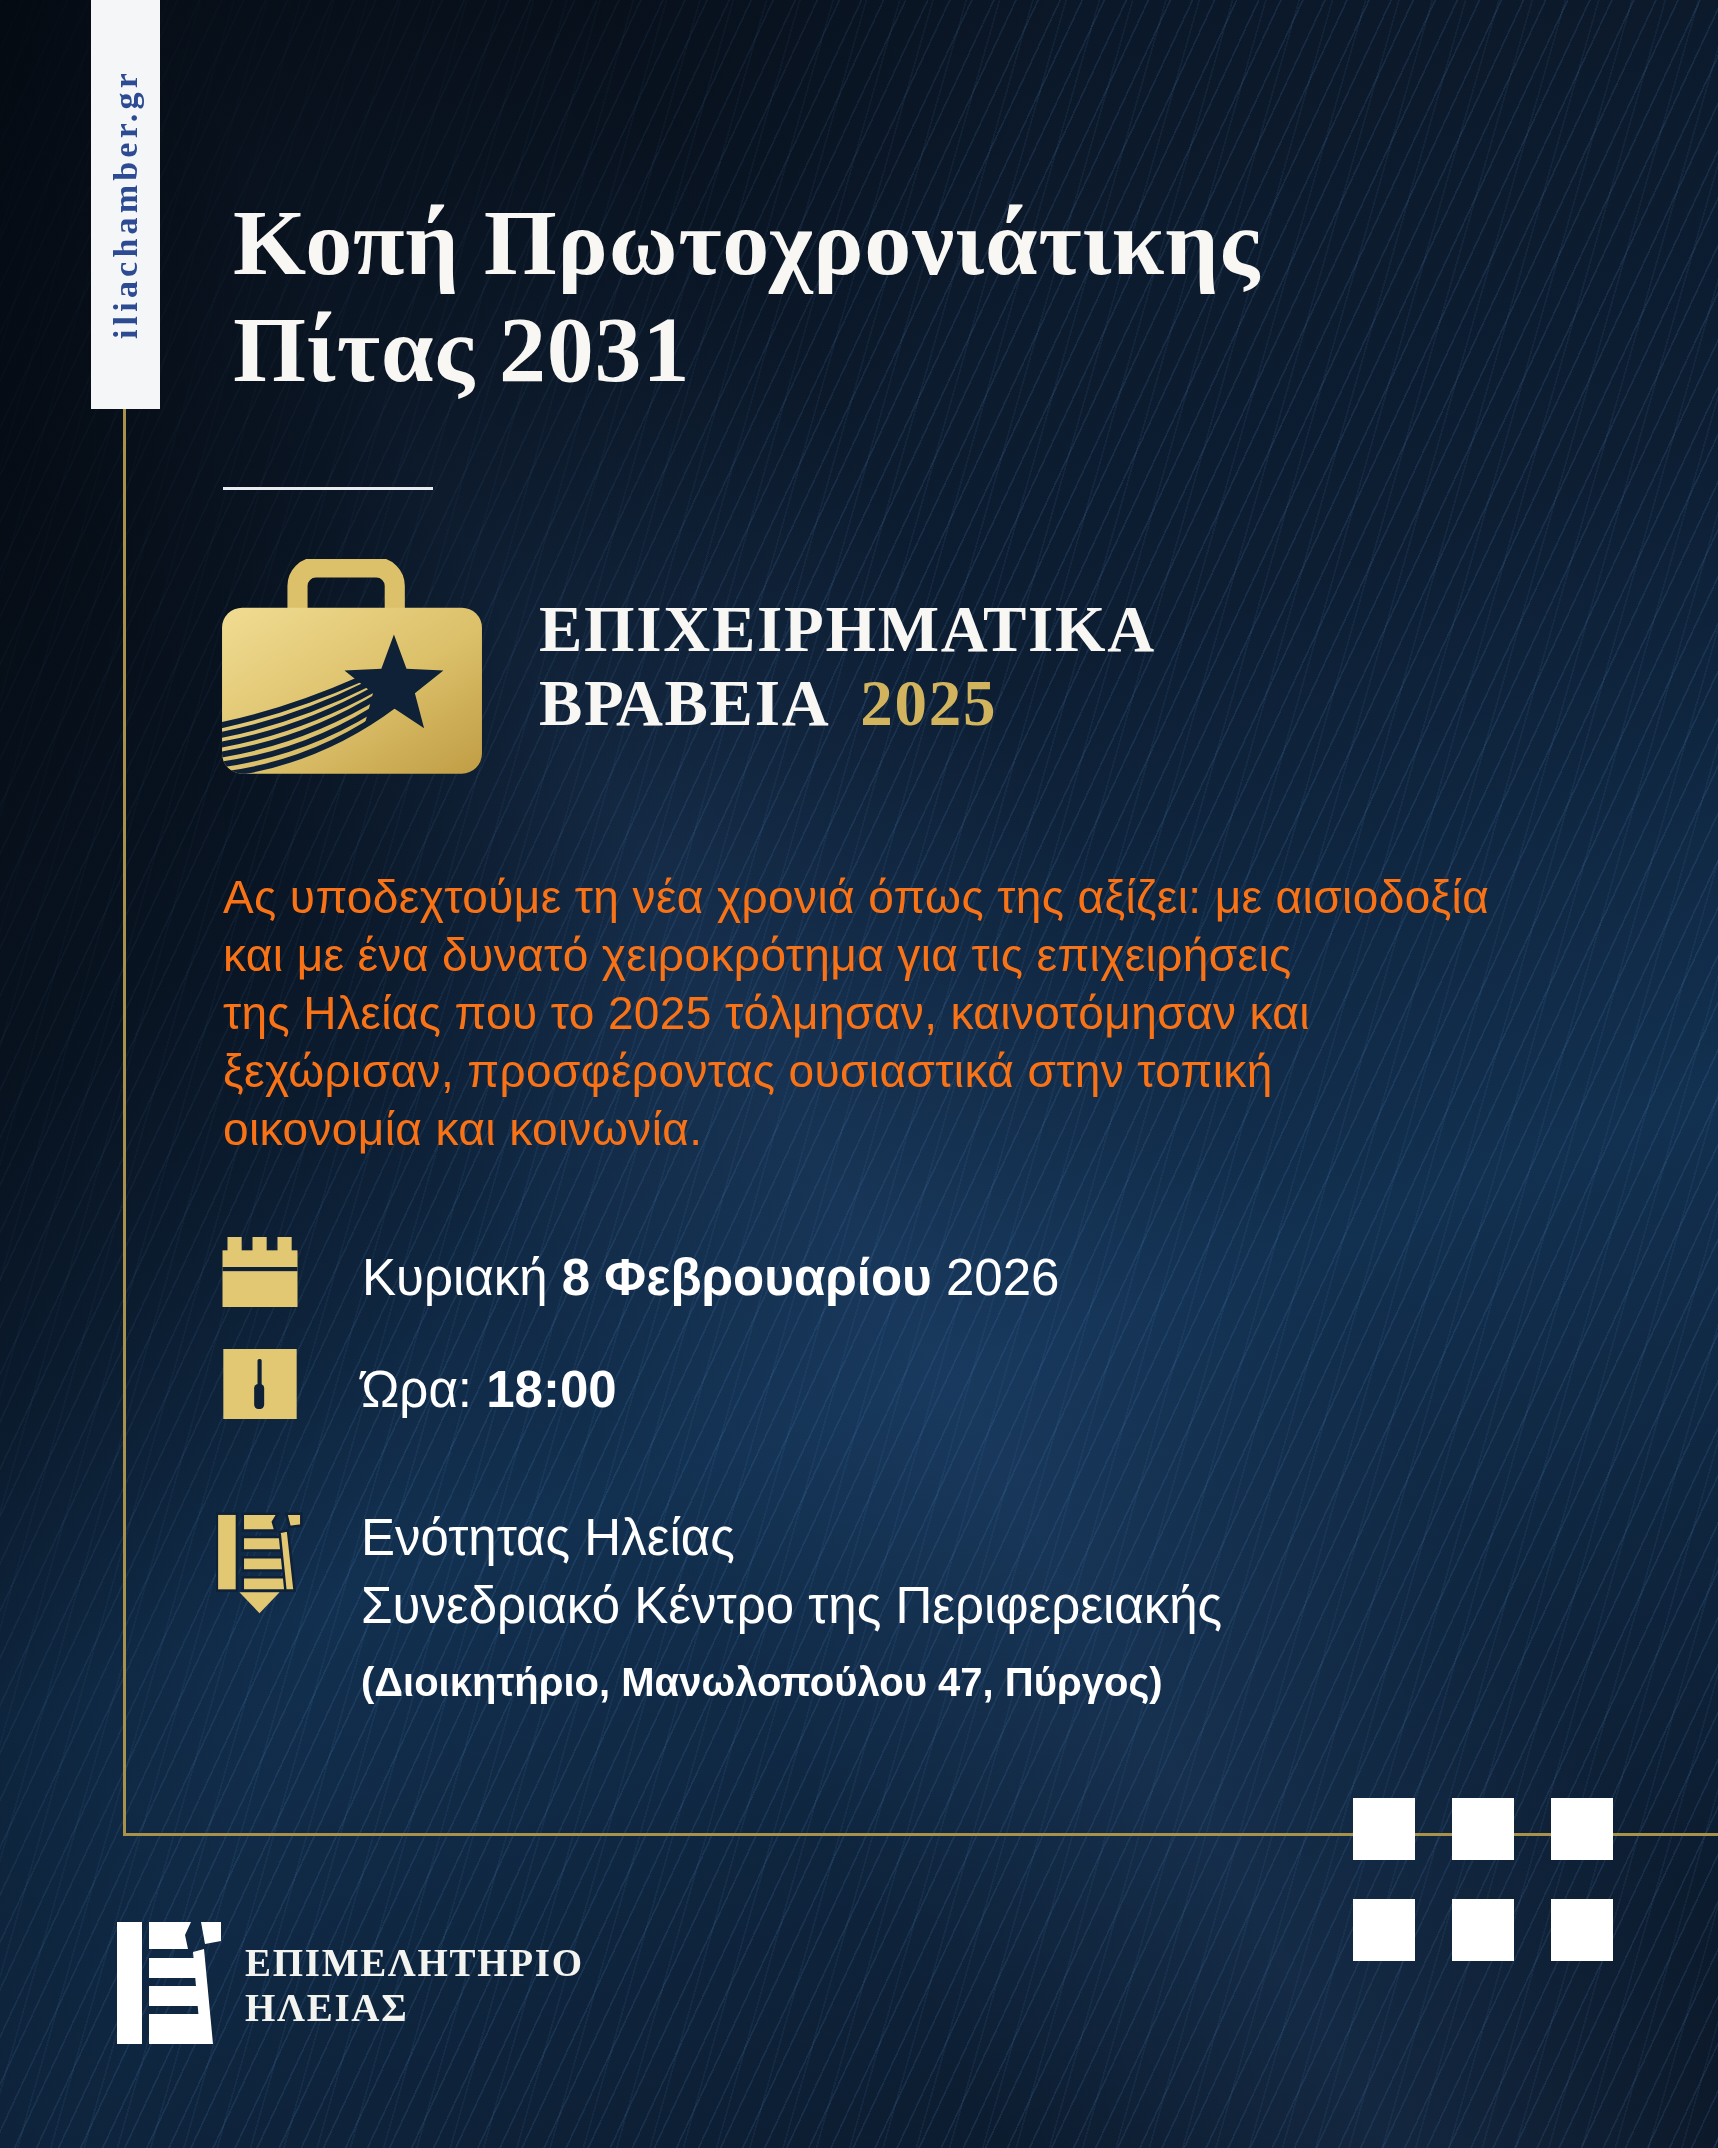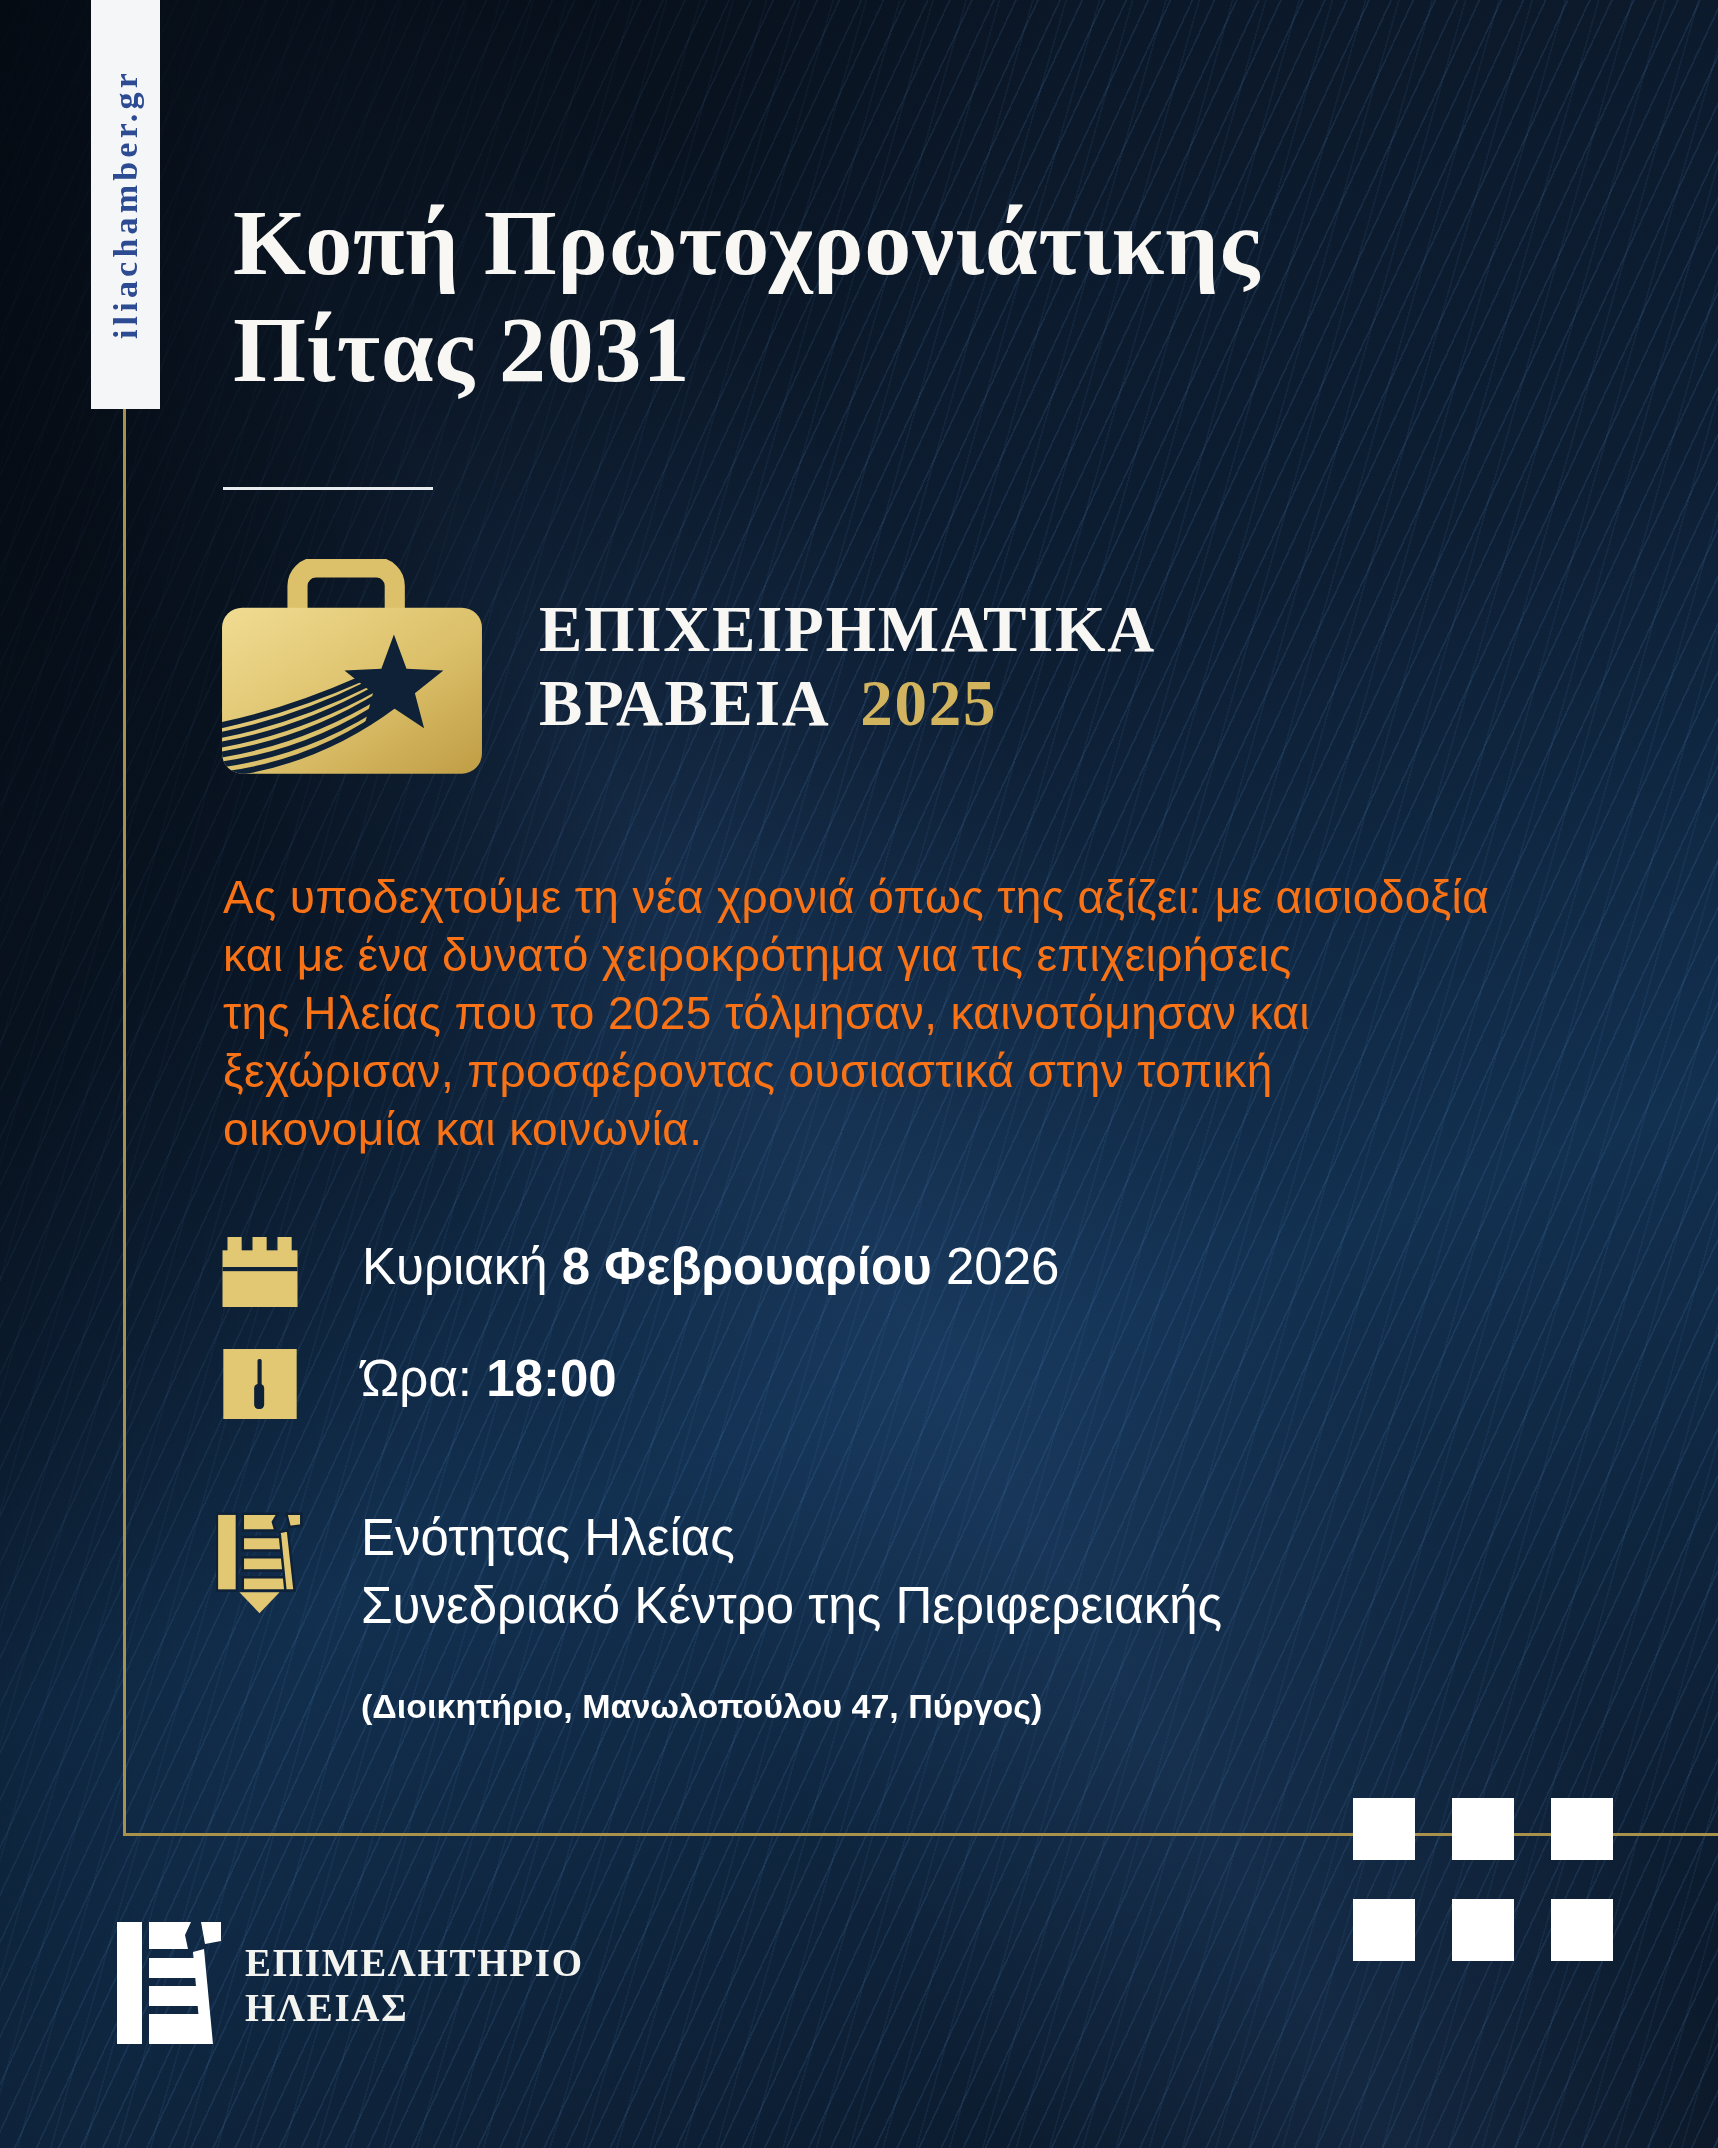--- a/index.html
+++ b/index.html
@@ -29,29 +29,29 @@
   
   .award-icon{position:absolute;left:222px;top:559px;width:260px;height:218px;}
   .award-text{position:absolute;left:539px;top:592px;
     font-family:"Liberation Serif","DejaVu Serif",serif;font-weight:700;
     font-size:65px;line-height:74px;letter-spacing:1.7px;color:#f8f7f3;}
   .award-year{color:#d2b45f;margin-left:30px;}
   
   .intro{position:absolute;left:223px;top:868px;font-size:46px;line-height:58px;
     color:#f97316;letter-spacing:0.4px;}
   
-  .row{position:absolute;display:flex;align-items:flex-start;}
+  .row{position:absolute;display:flex;align-items:flex-end;}
   .row-date{left:222px;top:1237px;}
   .row-time{left:223px;top:1349px;}
   .row-icon{flex:0 0 auto;}
   .row-text{margin-left:64px;font-size:51px;color:#ffffff;white-space:nowrap;}
   .bold{font-weight:700;}
   .venue-icon{position:absolute;left:216px;top:1512px;width:87px;height:102px;}
   .venue-text{position:absolute;left:361px;top:1504px;font-size:51px;line-height:68px;color:#fff;}
-  .venue-address{margin-top:41px;font-size:34px;font-weight:700;line-height:50px;}
+  .venue-address{margin-top:17px;font-size:40px;font-weight:700;line-height:50px;}
   
   .squares{position:absolute;left:1353px;top:1798px;display:grid;
     grid-template-columns:repeat(3,62px);grid-auto-rows:62px;gap:39px 37px;}
   .square{background:#ffffff;}
   
   .footer-mark{position:absolute;left:117px;top:1920px;width:104px;height:126px;}
   .footer-org{position:absolute;left:245px;top:1940px;
     font-family:"Liberation Serif","DejaVu Serif",serif;font-weight:600;
     font-size:39px;line-height:45px;letter-spacing:1.7px;color:#f3f3ef;}
 </style>

